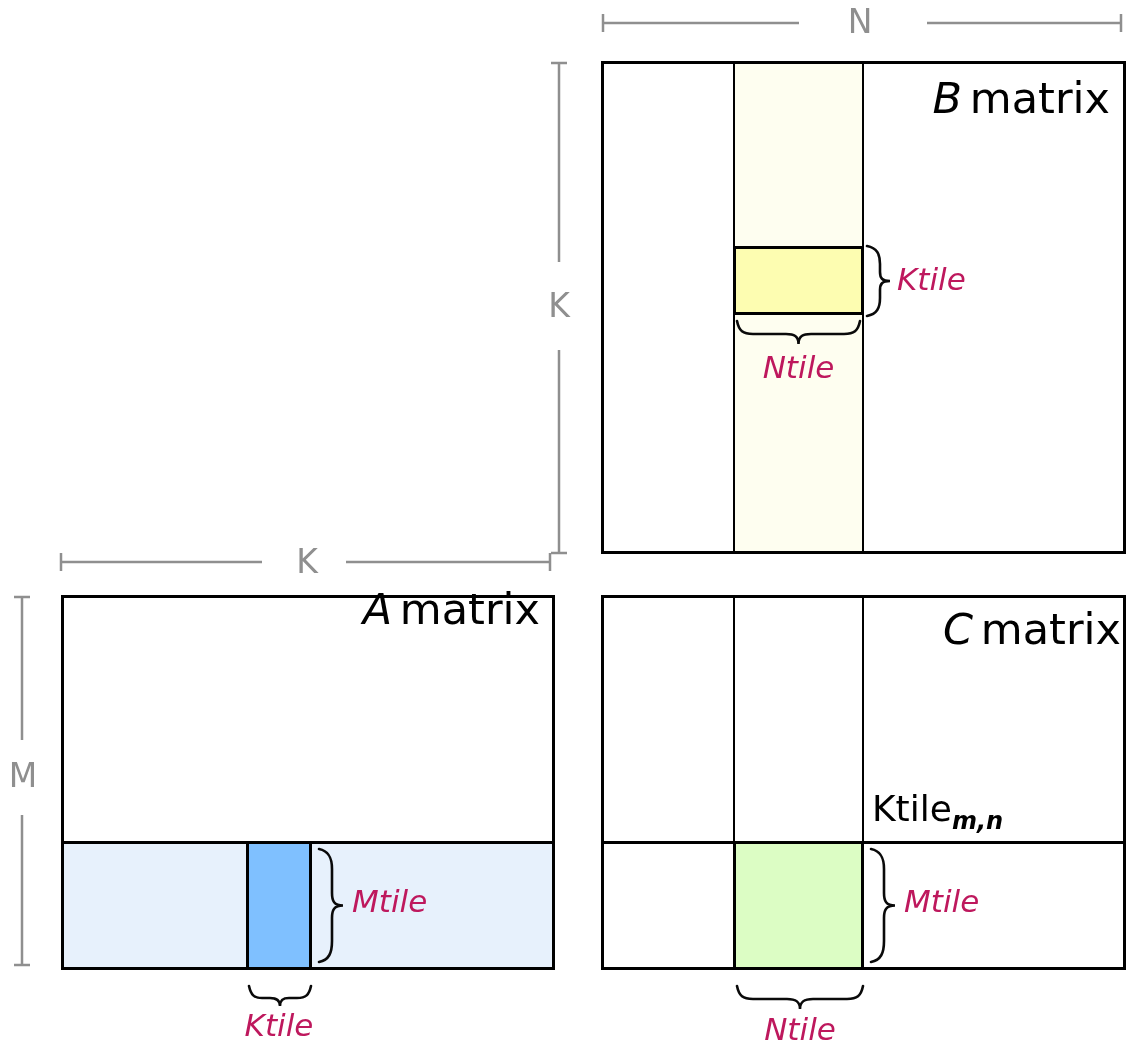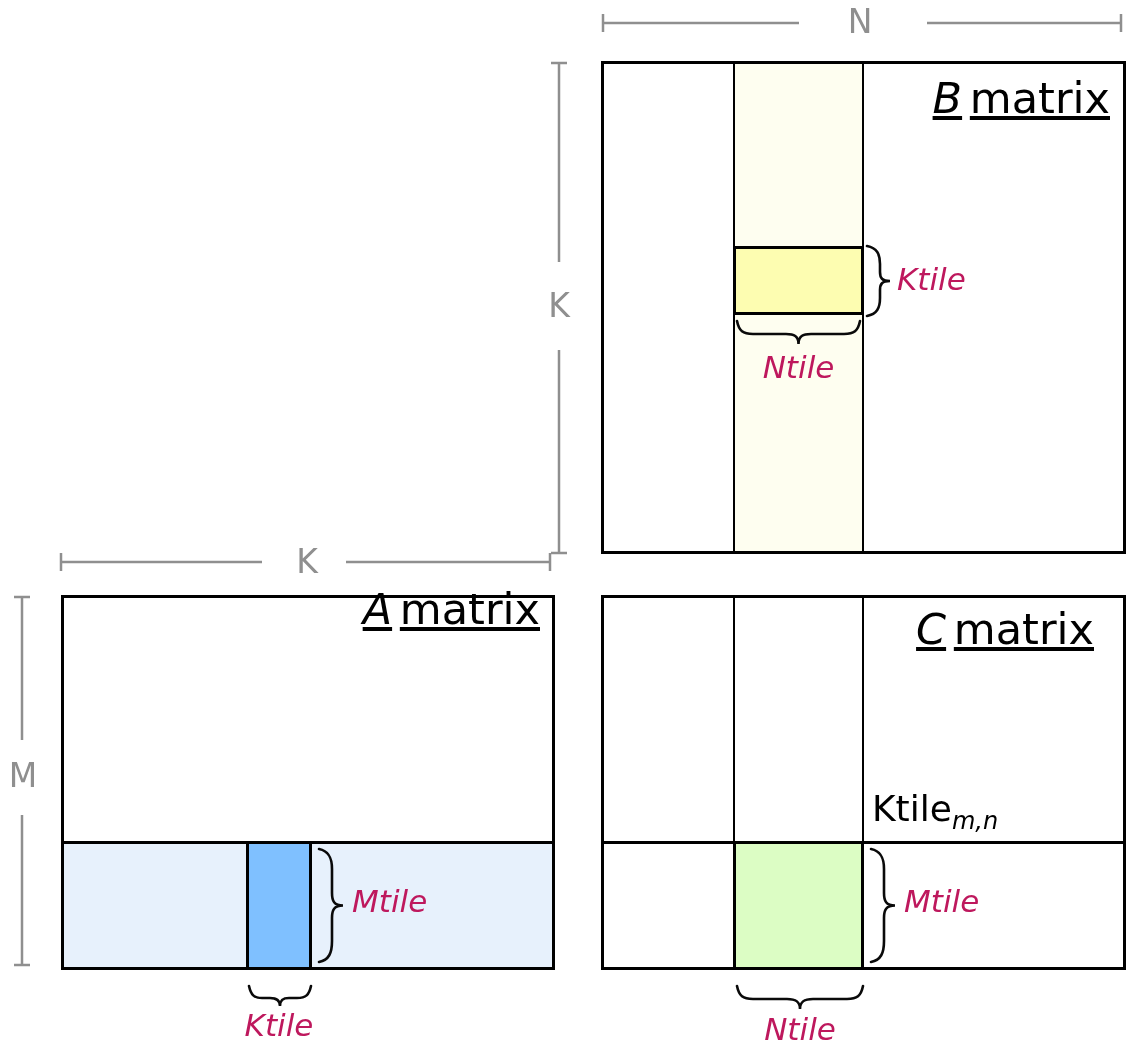--- a/index.html
+++ b/index.html
@@ -20,21 +20,20 @@
   .fill { position: absolute; box-sizing: border-box; }
   .tile { position: absolute; border: 3px solid #000; box-sizing: border-box; }
   .thinline { position: absolute; background: #000; }
   .matrix-label {
     position: absolute;
     font-size: 43px;
     color: #000;
     text-align: right;
     white-space: nowrap;
     line-height: 1.1;
-    text-decoration: underline;
   }
   .matrix-label .mletter { font-style: italic; margin-right: 0.18em; }
   .tile-label {
     position: absolute;
     font-style: italic;
     font-size: 31px;
     color: #be185d;
     white-space: nowrap;
     line-height: 1.1;
   }
@@ -51,20 +50,21 @@
     font-size: 36px;
     color: #000;
     white-space: nowrap;
     line-height: 1.1;
   }
   .block-label .sub {
     font-style: italic;
     font-size: 24px;
     position: relative;
     top: 8px;
+    font-weight: bold;
   }
   svg.overlay {
     position: absolute;
     left: 0; top: 0;
     width: 1140px; height: 1050px;
     pointer-events: none;
   }
   .gray-dim { stroke: #8f8f8f; stroke-width: 2.5; fill: none; }
   .brace { stroke: #0a0a0a; stroke-width: 2.6; fill: none; stroke-linecap: round; }
 </style>
@@ -89,21 +89,21 @@
     <span class="mletter">A</span><span>matrix</span>
   </div>
   <div class="tile-label" style="left:352px; top:884px;">Mtile</div>
   <div class="tile-label centered" style="left:218px; top:1008px; width:122px;">Ktile</div>
 
   <div class="box" style="left:601px; top:595px; width:525px; height:375px;"></div>
   <div class="thinline" style="left:733px; top:598px; width:2px; height:243px;"></div>
   <div class="thinline" style="left:862px; top:598px; width:2px; height:243px;"></div>
   <div class="thinline" style="left:604px; top:841px; width:519px; height:3px;"></div>
   <div class="tile" style="left: 733px; top: 841px; width: 131px; height: 129px; background-color: rgb(220, 253, 196);"></div>
-  <div class="matrix-label" style="left:844px; top:606px; width:250px;">
+  <div class="matrix-label" style="left:871px; top:606px; width:250px;">
     <span class="mletter">C</span><span>matrix</span>
   </div>
   <div class="block-label" style="left:872px; top:789px;">
     <span>Ktile</span><span class="sub">m,n</span>
   </div>
   <div class="tile-label" style="left:904px; top:884px;">Mtile</div>
   <div class="tile-label centered" style="left:736px; top:1012px; width:128px;">Ntile</div>
 
   <div class="dim-label" style="left:838px; top:4px; width:44px;">N</div>
   <div class="dim-label" style="left:537px; top:288px; width:44px;">K</div>

